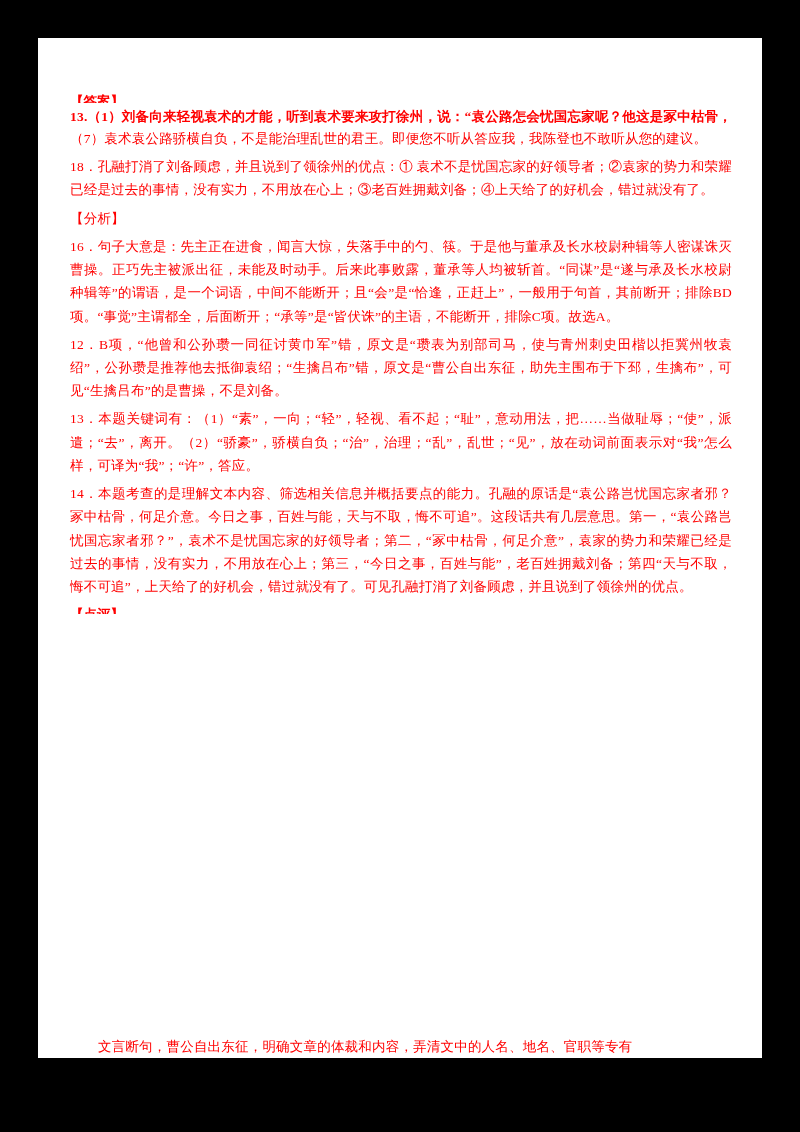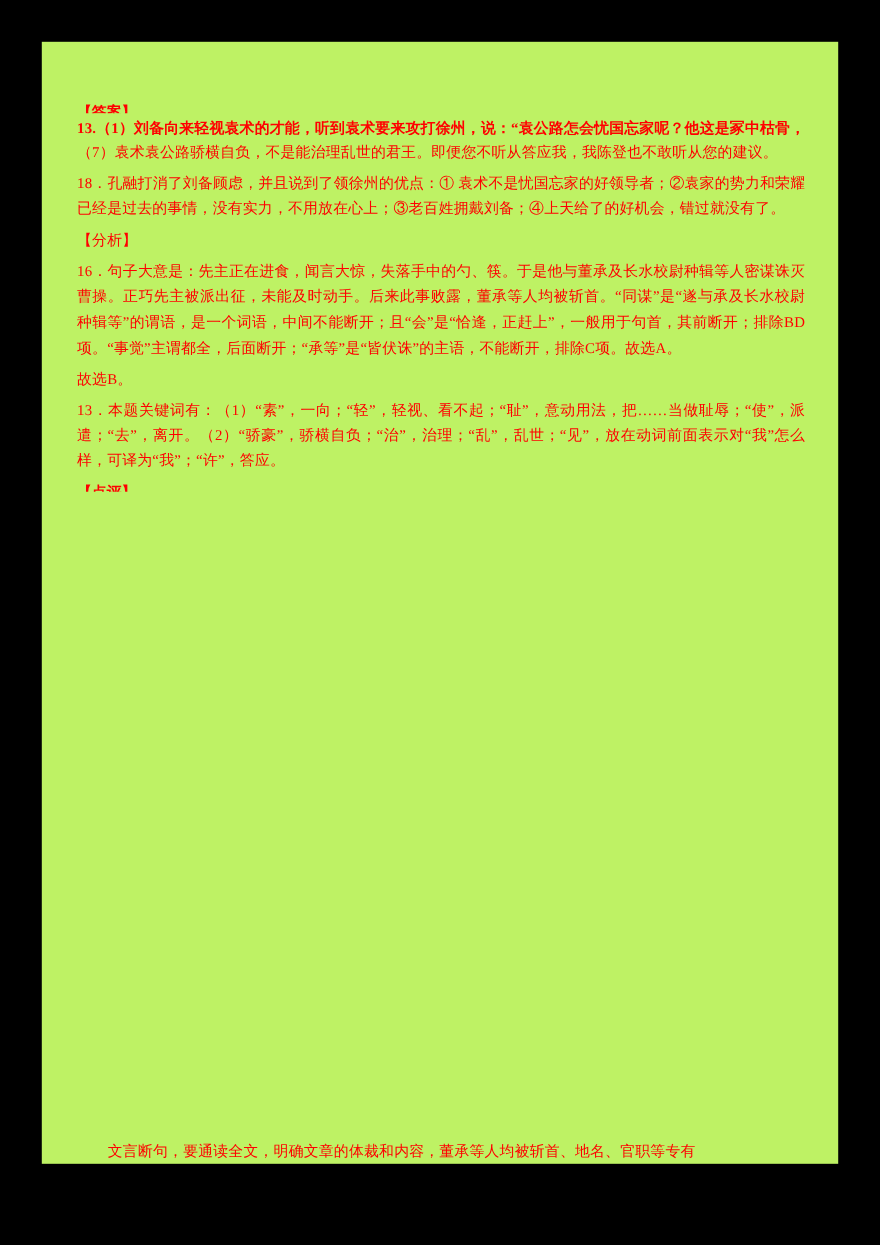--- a/index.html
+++ b/index.html
@@ -12,21 +12,21 @@
     height: 1132px;
     position: relative;
     font-family: "Liberation Serif", serif;
   }
   .page {
     position: absolute;
     left: 38px;
     top: 38px;
     width: 724px;
     height: 1020px;
-    background: #bef264;
+    background: #ffffff;
     overflow: hidden;
   }
   .content {
     position: absolute;
     left: 32px;
     top: 52px;
     width: 662px;
     color: #ff0000;
     font-size: 13.5px;
     line-height: 1.72;
@@ -77,26 +77,27 @@
     </div>
 
     <div class="clipped-top2 para">
       <span class="bold">13.（1）刘备向来轻视袁术的才能，听到袁术要来攻打徐州，说：“袁公路怎会忧国忘家呢？他这是冢中枯骨，何足介意！</span>
     </div>
 
     <p class="para">（7）袁术袁公路骄横自负，不是能治理乱世的君王。即便您不听从答应我，我陈登也不敢听从您的建议。</p>
     <p class="para">18．孔融打消了刘备顾虑，并且说到了领徐州的优点：① 袁术不是忧国忘家的好领导者；②袁家的势力和荣耀已经是过去的事情，没有实力，不用放在心上；③老百姓拥戴刘备；④上天给了的好机会，错过就没有了。</p>
     <p class="para">【分析】</p>
     <p class="para">16．句子大意是：先主正在进食，闻言大惊，失落手中的勺、筷。于是他与董承及长水校尉种辑等人密谋诛灭曹操。正巧先主被派出征，未能及时动手。后来此事败露，董承等人均被斩首。“同谋”是“遂与承及长水校尉种辑等”的谓语，是一个词语，中间不能断开；且“会”是“恰逢，正赶上”，一般用于句首，其前断开；排除BD项。“事觉”主谓都全，后面断开；“承等”是“皆伏诛”的主语，不能断开，排除C项。故选A。</p>
-    <p class="para">故选B。</p>
+    <p class="para">12．B项，“他曾和公孙瓒一同征讨黄巾军”错，原文是“瓒表为别部司马，使与青州刺史田楷以拒冀州牧袁绍”，公孙瓒是推荐他去抵御袁绍；“生擒吕布”错，原文是“曹公自出东征，助先主围布于下邳，生擒布”，可见“生擒吕布”的是曹操，不是刘备。</p>
     <p class="para">13．本题关键词有：（1）“素”，一向；“轻”，轻视、看不起；“耻”，意动用法，把……当做耻辱；“使”，派遣；“去”，离开。（2）“骄豪”，骄横自负；“治”，治理；“乱”，乱世；“见”，放在动词前面表示对“我”怎么样，可译为“我”；“许”，答应。</p>
+    <p class="para">14．本题考查的是理解文本内容、筛选相关信息并概括要点的能力。孔融的原话是“袁公路岂忧国忘家者邪？冢中枯骨，何足介意。今日之事，百姓与能，天与不取，悔不可追”。这段话共有几层意思。第一，“袁公路岂忧国忘家者邪？”，袁术不是忧国忘家的好领导者；第二，“冢中枯骨，何足介意”，袁家的势力和荣耀已经是过去的事情，没有实力，不用放在心上；第三，“今日之事，百姓与能”，老百姓拥戴刘备；第四“天与不取，悔不可追”，上天给了的好机会，错过就没有了。可见孔融打消了刘备顾虑，并且说到了领徐州的优点。</p>
 
     <div class="cut-row">
       <span class="bold">【点评】</span>
     </div>
 
   </div>
 
   <div class="last-line">
-    <span>文言断句，要通读全文，明确文章的体裁和内容，董承等人均被斩首、地名、官职等专有</span>
+    <span>文言断句，曹公自出东征，明确文章的体裁和内容，弄清文中的人名、地名、官职等专有</span>
   </div>
 
 </div>
 
 </body></html>

